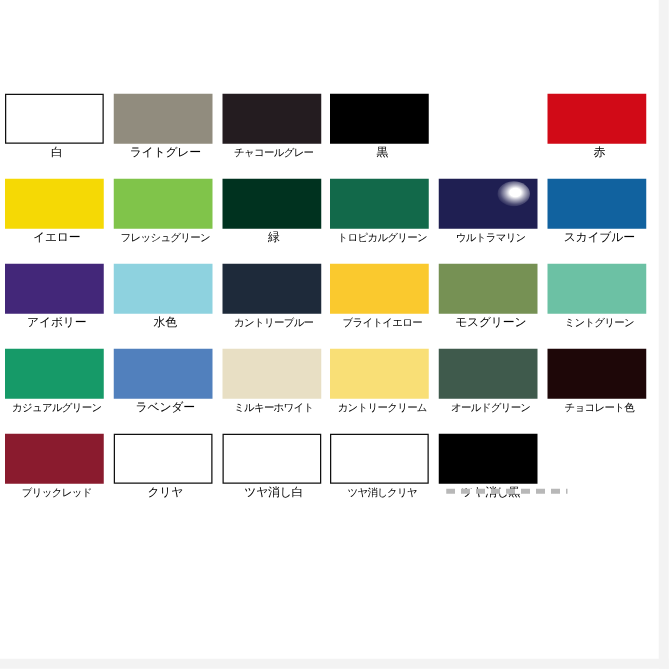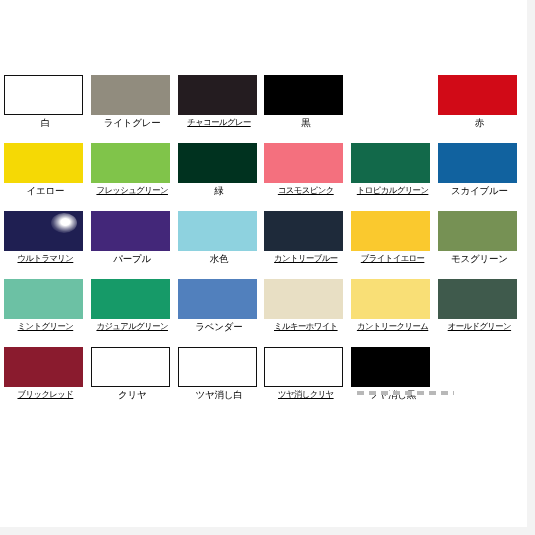--- a/index.html
+++ b/index.html
@@ -55,21 +55,21 @@
     position:absolute;
     left:0;top:55px;
     width:86.8px;
     text-align:center;
     font-size:9.5px;
     line-height:11px;
     color:#000000;
     white-space:nowrap;
     letter-spacing:-0.2px;
   }
-  .label.tight{font-size:8.4px;letter-spacing:-0.6px;text-decoration:underline;}
+  .label.tight{font-size:8.4px;letter-spacing:-0.6px;}
   
   .glare{
     position:absolute;
     right:6px;top:2px;
     width:26px;height:20px;
     border-radius:50%;
     background:radial-gradient(ellipse at 55% 45%,
         #ffffff 0%, #ffffff 22%, rgba(255,255,255,0.65) 38%,
         rgba(255,255,255,0.22) 60%, rgba(255,255,255,0) 78%);
     pointer-events:none;
@@ -119,40 +119,36 @@
       </div>
       <div class="cell">
         <div class="swatch" style="background: rgb(128, 196, 74);"></div>
         <div class="label tight">フレッシュグリーン</div>
       </div>
       <div class="cell">
         <div class="swatch" style="background: rgb(0, 50, 31);"></div>
         <div class="label">緑</div>
       </div>
       <div class="cell">
-        <div class="swatch" style="background: rgb(244, 112, 126);"></div>
-        <div class="label tight">コスモスピンク</div>
-      </div>
-      <div class="cell">
         <div class="swatch" style="background: rgb(18, 105, 74);"></div>
         <div class="label tight">トロピカルグリーン</div>
-      </div>
-      <div class="cell">
-        <div class="swatch" style="background: rgb(17, 98, 159);"></div>
-        <div class="label">スカイブルー</div>
       </div>
       <div class="cell">
         <div class="swatch" style="background: rgb(31, 31, 82);">
           <div class="glare"></div>
         </div>
         <div class="label tight">ウルトラマリン</div>
       </div>
       <div class="cell">
+        <div class="swatch" style="background: rgb(17, 98, 159);"></div>
+        <div class="label">スカイブルー</div>
+      </div>
+      <div class="cell">
         <div class="swatch" style="background: rgb(67, 39, 121);"></div>
-        <div class="label">パープル</div>
+        <div class="label">アイボリー</div>
       </div>
       <div class="cell">
         <div class="swatch" style="background: rgb(142, 210, 223);"></div>
         <div class="label">水色</div>
       </div>
       <div class="cell">
         <div class="swatch" style="background: rgb(30, 42, 58);"></div>
         <div class="label tight">カントリーブルー</div>
       </div>
       <div class="cell">
@@ -181,20 +177,24 @@
       </div>
       <div class="cell">
         <div class="swatch" style="background: rgb(249, 223, 118);"></div>
         <div class="label tight">カントリークリーム</div>
       </div>
       <div class="cell">
         <div class="swatch" style="background: rgb(63, 90, 76);"></div>
         <div class="label tight">オールドグリーン</div>
       </div>
       <div class="cell">
+        <div class="swatch" style="background: rgb(30, 7, 8);"></div>
+        <div class="label tight">チョコレート色</div>
+      </div>
+      <div class="cell">
         <div class="swatch" style="background: rgb(138, 27, 46);"></div>
         <div class="label tight">ブリックレッド</div>
       </div>
       <div class="cell">
         <div class="swatch outlined"></div>
         <div class="label">クリヤ</div>
       </div>
       <div class="cell">
         <div class="swatch outlined"></div>
         <div class="label">ツヤ消し白</div>

